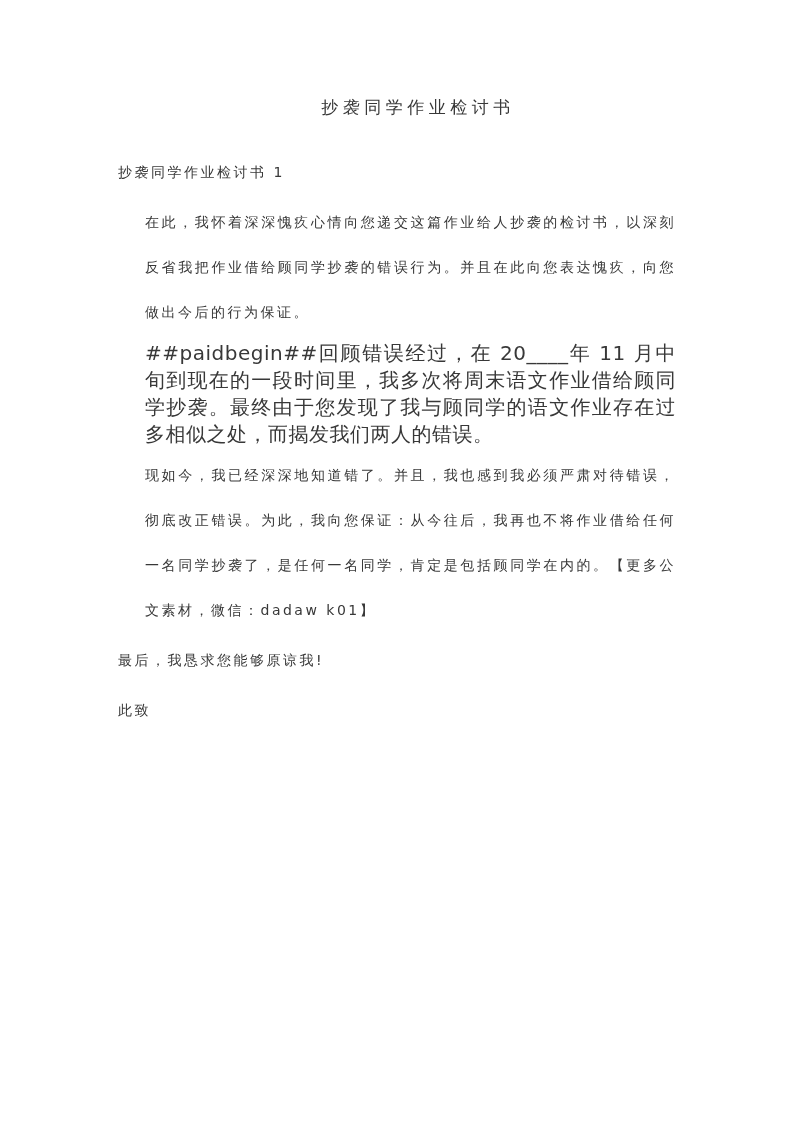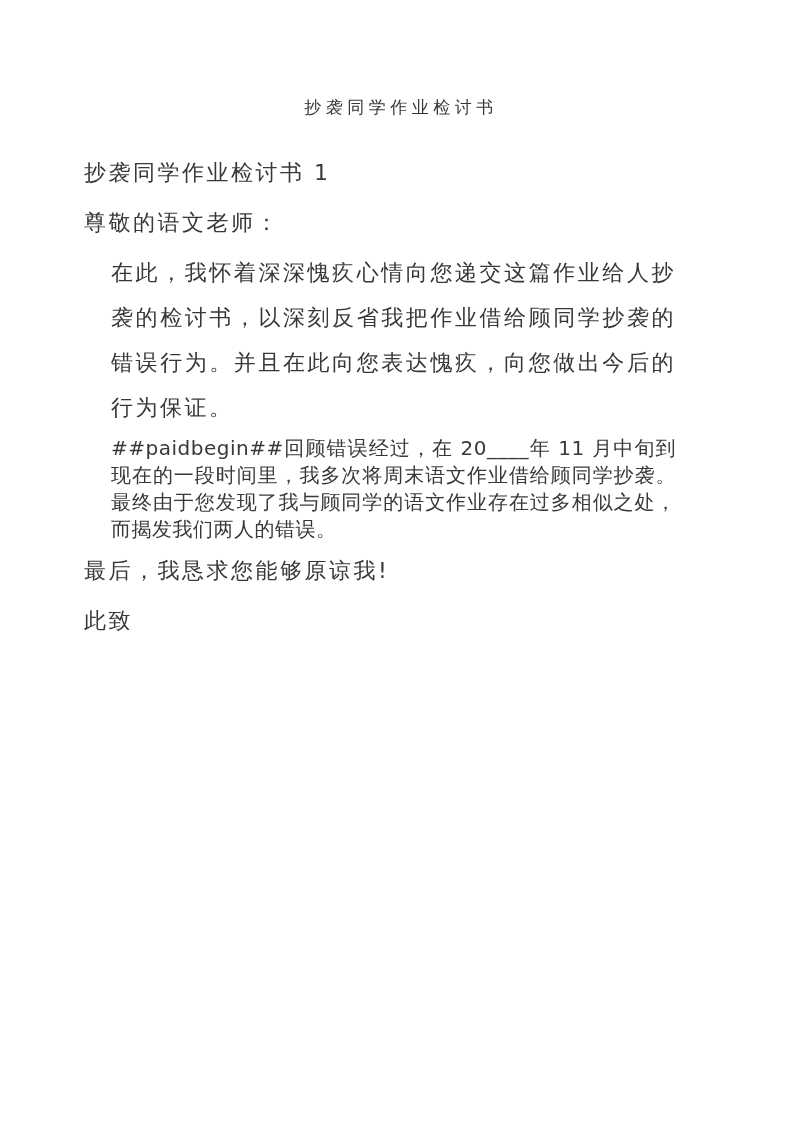--- a/index.html
+++ b/index.html
@@ -6,39 +6,39 @@
     margin: 0;
     padding: 0;
     background: #ffffff;
   }
   .page {
     position: relative;
     width: 793px;
     height: 1122px;
     background: #ffffff;
     box-sizing: border-box;
-    padding: 85px 117px 0 84px;
+    padding: 85px 117px 0 118px;
     color: #383838;
     font-family: "DejaVu Sans", "Liberation Sans", sans-serif;
     overflow: hidden;
   }
   .doc-title {
     font-size: 17px;
     font-weight: 400;
     line-height: 45px;
     letter-spacing: 4.5px;
     text-align: center;
     padding-left: 42px;
     margin: 0 0 20px 0;
   }
   .para {
     margin: 0 0 5px 0;
   }
   .large {
-    font-size: 22px;
+    font-size: 14px;
     line-height: 45px;
     letter-spacing: 2.5px;
   }
   .small {
     font-size: 20px;
     line-height: 27px;
     letter-spacing: 0.5px;
   }
   .justify {
     text-align: justify;
@@ -48,26 +48,26 @@
 </style>
 </head>
 <body>
 
 <div class="page">
 
   <h1 class="doc-title">抄袭同学作业检讨书</h1>
 
   <p class="para large">抄袭同学作业检讨书 1</p>
 
-  <p class="para large">尊敬的语文老师：</p>
 
   <p class="para large justify">在此，我怀着深深愧疚心情向您递交这篇作业给人抄袭的检讨书，以深刻反省我把作业借给顾同学抄袭的错误行为。并且在此向您表达愧疚，向您做出今后的行为保证。</p>
 
   <p class="para small justify">##paidbegin##回顾错误经过，在 20____年 11 月中旬到现在的一段时间里，我多次将周末语文作业借给顾同学抄袭。最终由于您发现了我与顾同学的语文作业存在过多相似之处，而揭发我们两人的错误。</p>
 
 
+  <p class="para large justify">现如今，我已经深深地知道错了。并且，我也感到我必须严肃对待错误，彻底改正错误。为此，我向您保证：从今往后，我再也不将作业借给任何一名同学抄袭了，是任何一名同学，肯定是包括顾同学在内的。【更多公文素材，微信：dadaw k01】</p>
 
   <p class="para large">最后，我恳求您能够原谅我!</p>
 
   <p class="para large">此致</p>
 
 
 </div>
 
 </body></html>

